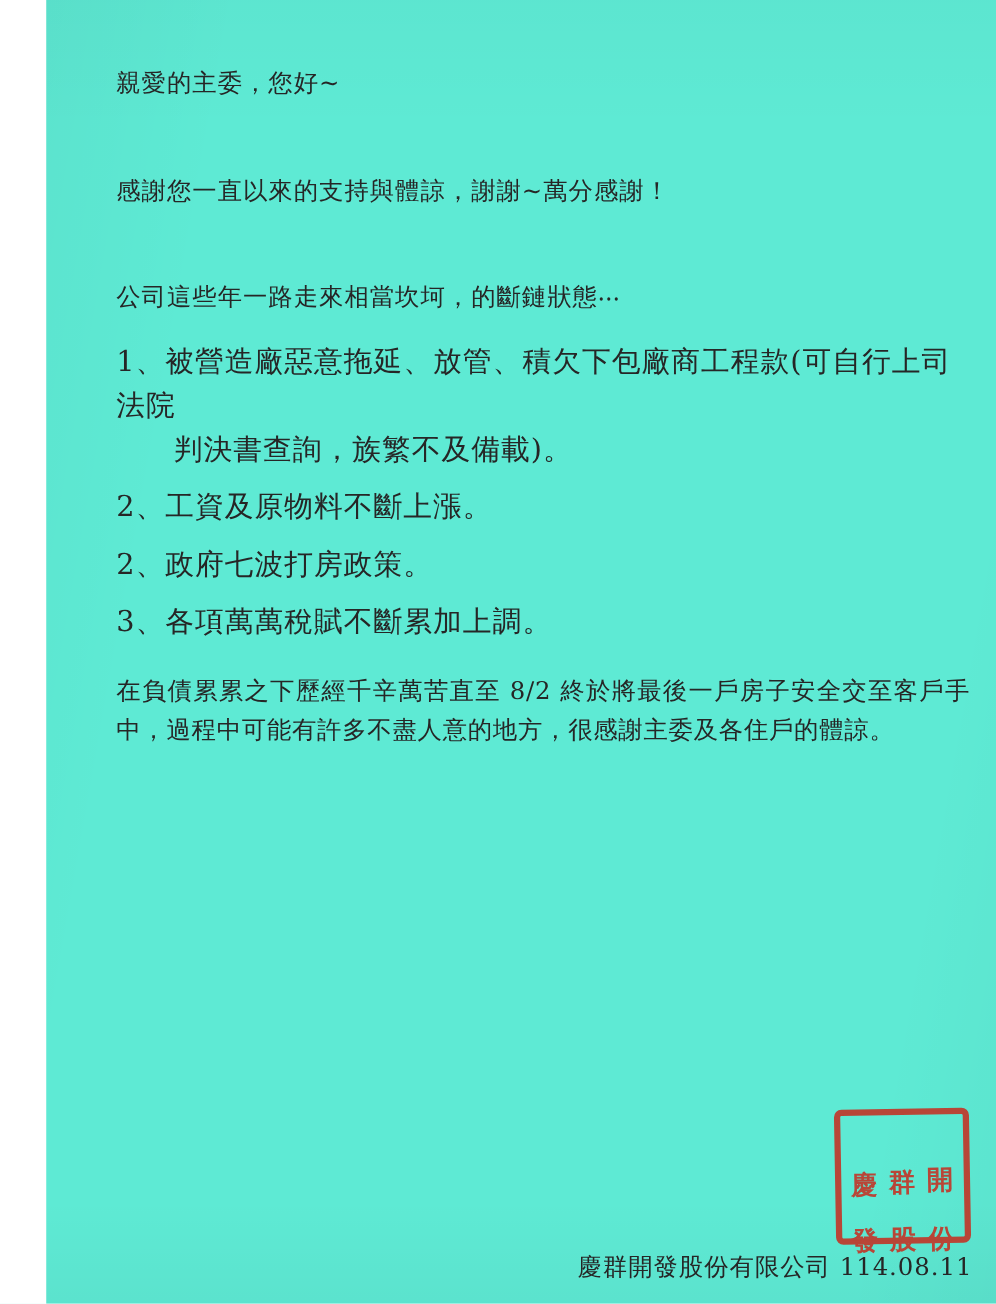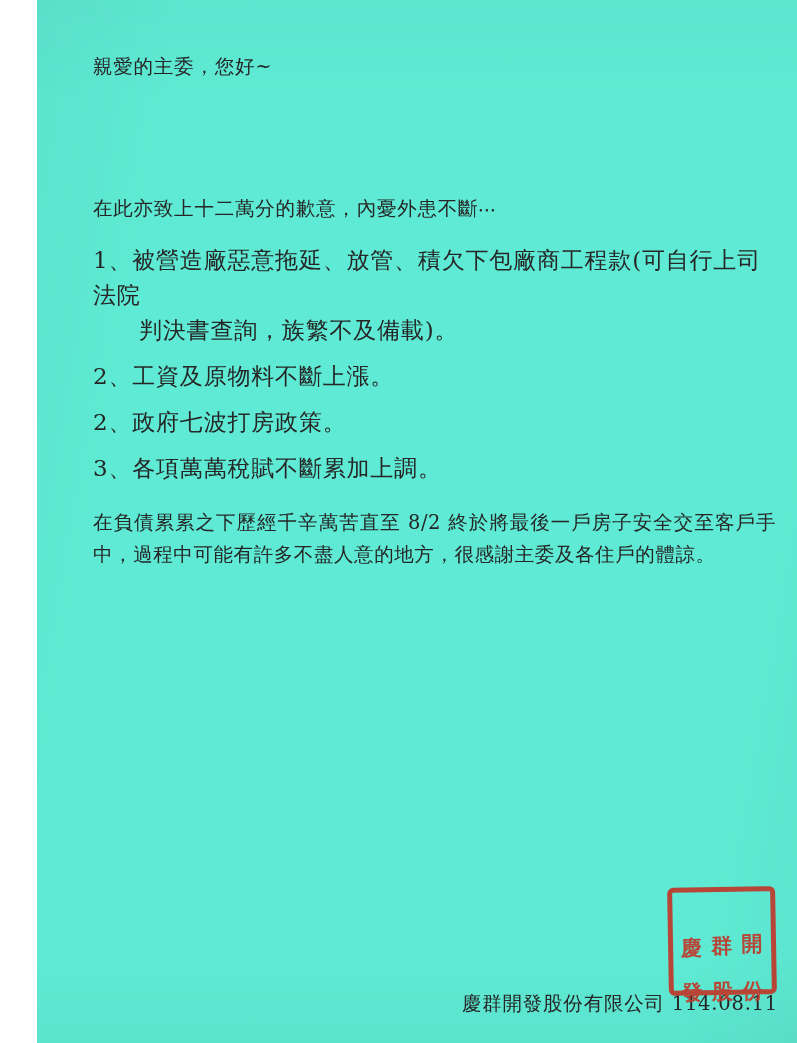--- a/index.html
+++ b/index.html
@@ -69,21 +69,21 @@
     margin: 0;
     text-align: justify;
     text-justify: inter-character;
   }
   .closing-block {
     margin-top: 0;
   }
   .signature-row {
     position: absolute;
     right: 56px;
-    bottom: 24px;
+    bottom: 14px;
     z-index: 3;
     display: flex;
     align-items: flex-end;
     justify-content: flex-end;
     gap: 10px;
   }
   .signature-text {
     font-size: 19.5px;
     letter-spacing: 0.04em;
     color: #262626;
@@ -136,24 +136,25 @@
 
 <div class="page">
   <div class="paper-tint"></div>
 
   <div class="doc-body">
 
     <div class="line salutation">親愛的主委，您好~</div>
 
     <div class="gap-lg"></div>
 
+    <div class="line">感謝您一直以來的支持與體諒，謝謝~萬分感謝！</div>
 
     <div class="gap-lg"></div>
 
-    <div class="line">在此亦致上十二萬分的歉意，內憂外患不斷‧‧‧</div>
+    <div class="line">公司這些年一路走來相當坎坷，的斷鏈狀態‧‧‧</div>
 
     <div class="gap-sm"></div>
 
     <div class="numbered">
       <span>1、被營造廠惡意拖延、放管、積欠下包廠商工程款(可自行上司法院</span>
       <span class="cont">判決書查詢，族繁不及備載)。</span>
     </div>
 
     <div class="numbered">
       <span>2、工資及原物料不斷上漲。</span>

